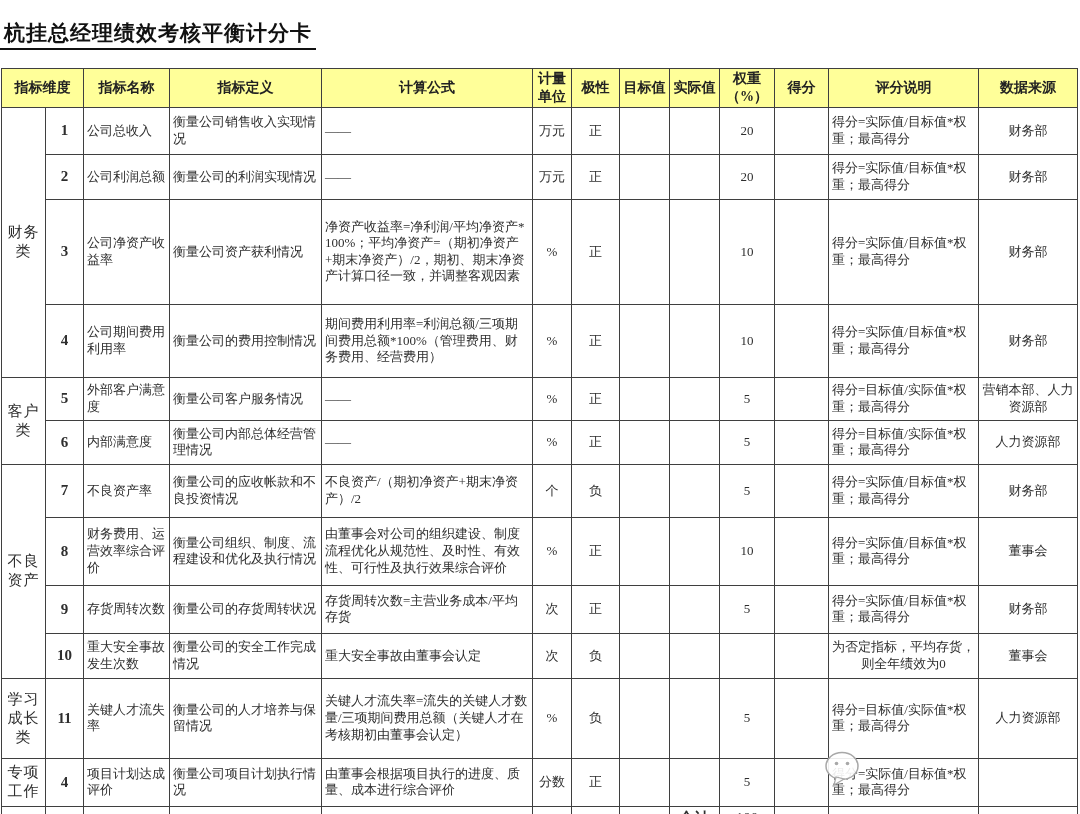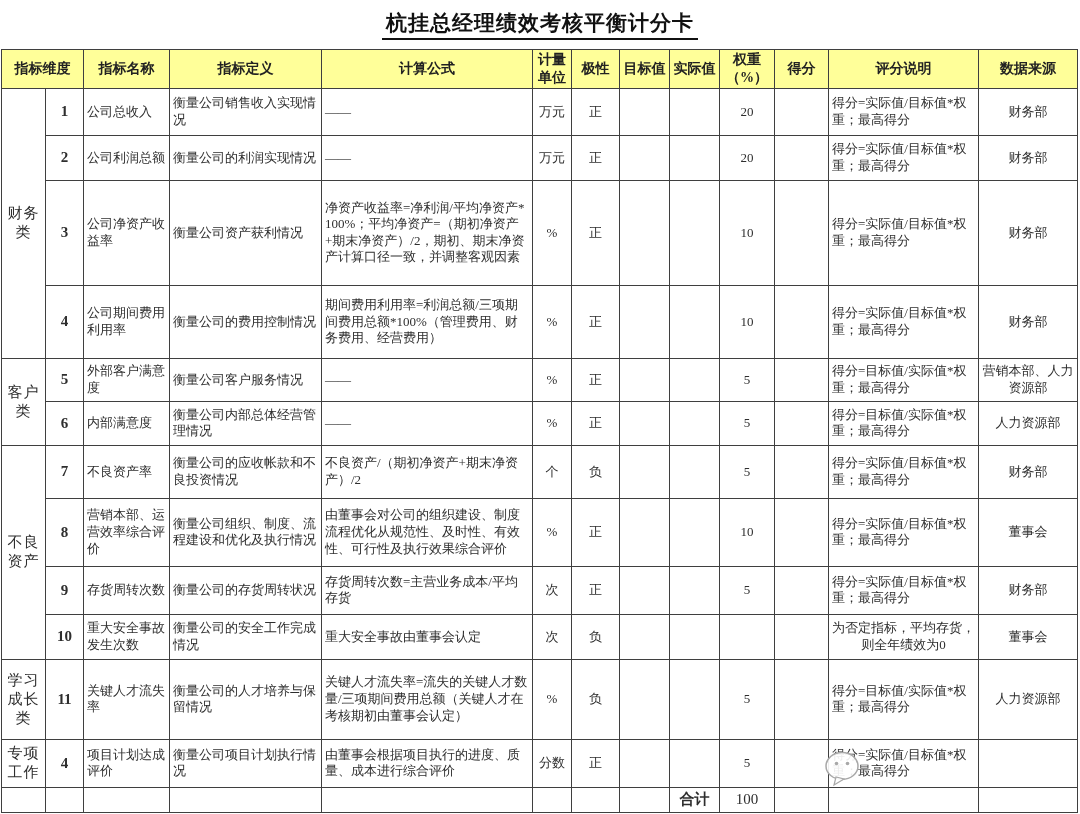--- a/index.html
+++ b/index.html
@@ -1,21 +1,21 @@
 <!DOCTYPE html>
 <html><head>
 <meta charset="utf-8">
 <style>
   html,body{margin:0;padding:0;}
   body{
     width:1080px;height:814px;overflow:hidden;background:#ffffff;
     font-family:"Liberation Serif","DejaVu Serif",serif;
     color:#2e2e2e;position:relative;
   }
-  .title-wrap{height:49px;display:flex;align-items:center;justify-content:center;}
+  .title-wrap{height:68px;display:flex;align-items:center;justify-content:flex-start;}
   .title{
     font-size:21px;font-weight:bold;color:#111;
     border-bottom:2px solid #111;padding:0 4px 1px 4px;letter-spacing:1px;
   }
   table.scorecard{
     table-layout:fixed;border-collapse:collapse;width:1076px;margin-left:1px;
   }
   table.scorecard th, table.scorecard td{
     border:1px solid #3f3f3f;overflow:hidden;vertical-align:middle;
     padding:1px 3px;line-height:1.28;word-break:break-all;
@@ -179,21 +179,21 @@
         <td class="c-center">负</td>
         <td class="c-center"></td>
         <td class="c-center"></td>
         <td class="c-center">5</td>
         <td class="c-center"></td>
         <td class="c-left">得分=实际值/目标值*权重；最高得分</td>
         <td class="c-center">财务部</td>
       </tr>
       <tr style="height: 68px;">
         <td class="c-num">8</td>
-        <td class="c-left">营销本部、运营效率综合评价</td>
+        <td class="c-left">财务费用、运营效率综合评价</td>
         <td class="c-left">衡量公司组织、制度、流程建设和优化及执行情况</td>
         <td class="c-left">由董事会对公司的组织建设、制度流程优化从规范性、及时性、有效性、可行性及执行效果综合评价</td>
         <td class="c-center">%</td>
         <td class="c-center">正</td>
         <td class="c-center"></td>
         <td class="c-center"></td>
         <td class="c-center">10</td>
         <td class="c-center"></td>
         <td class="c-left">得分=实际值/目标值*权重；最高得分</td>
         <td class="c-center">董事会</td>

